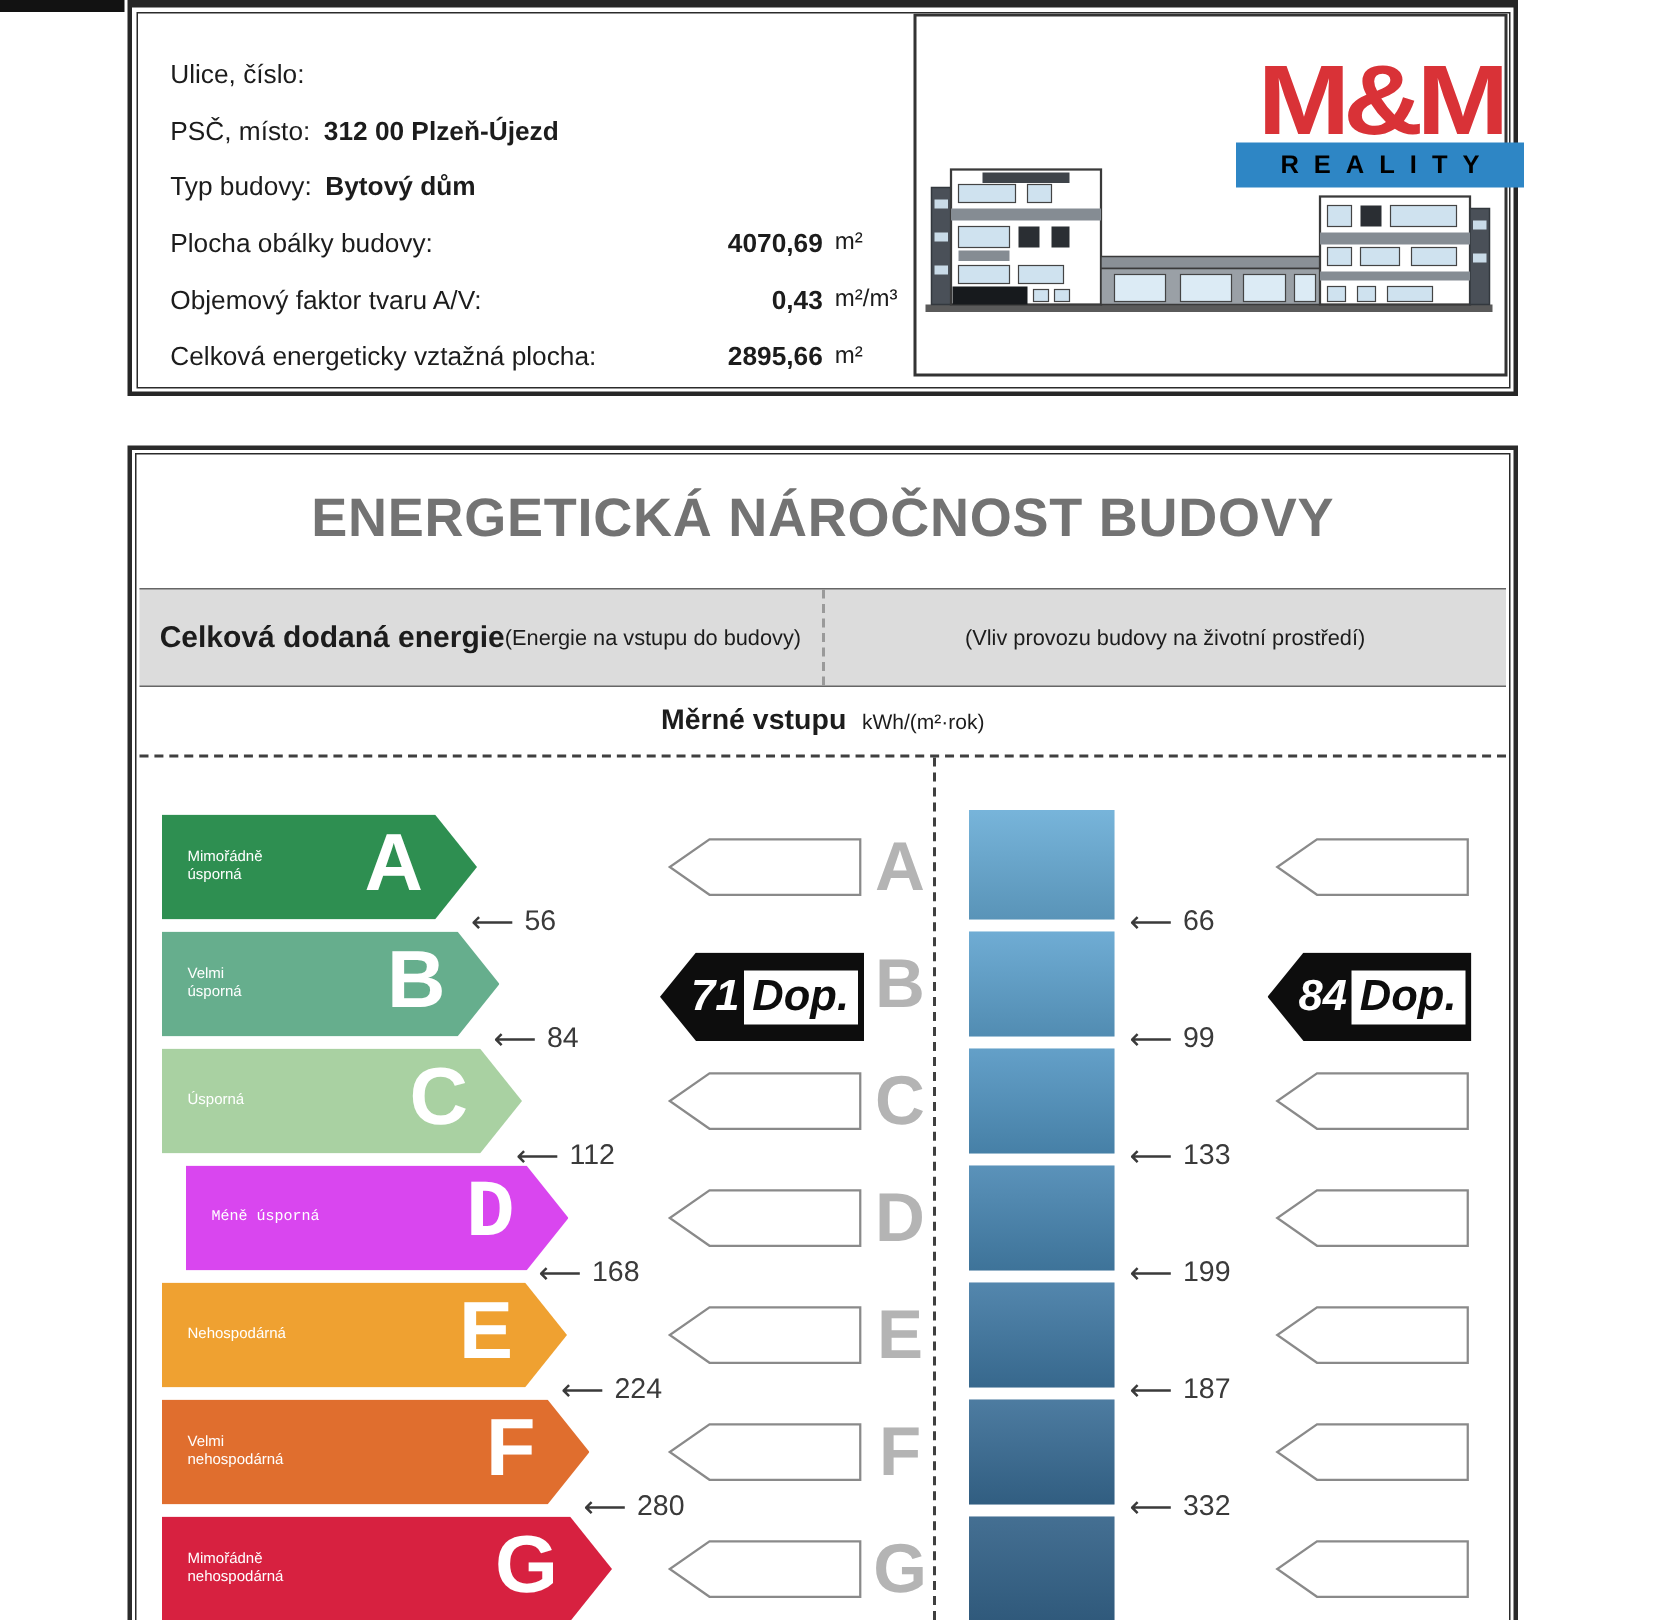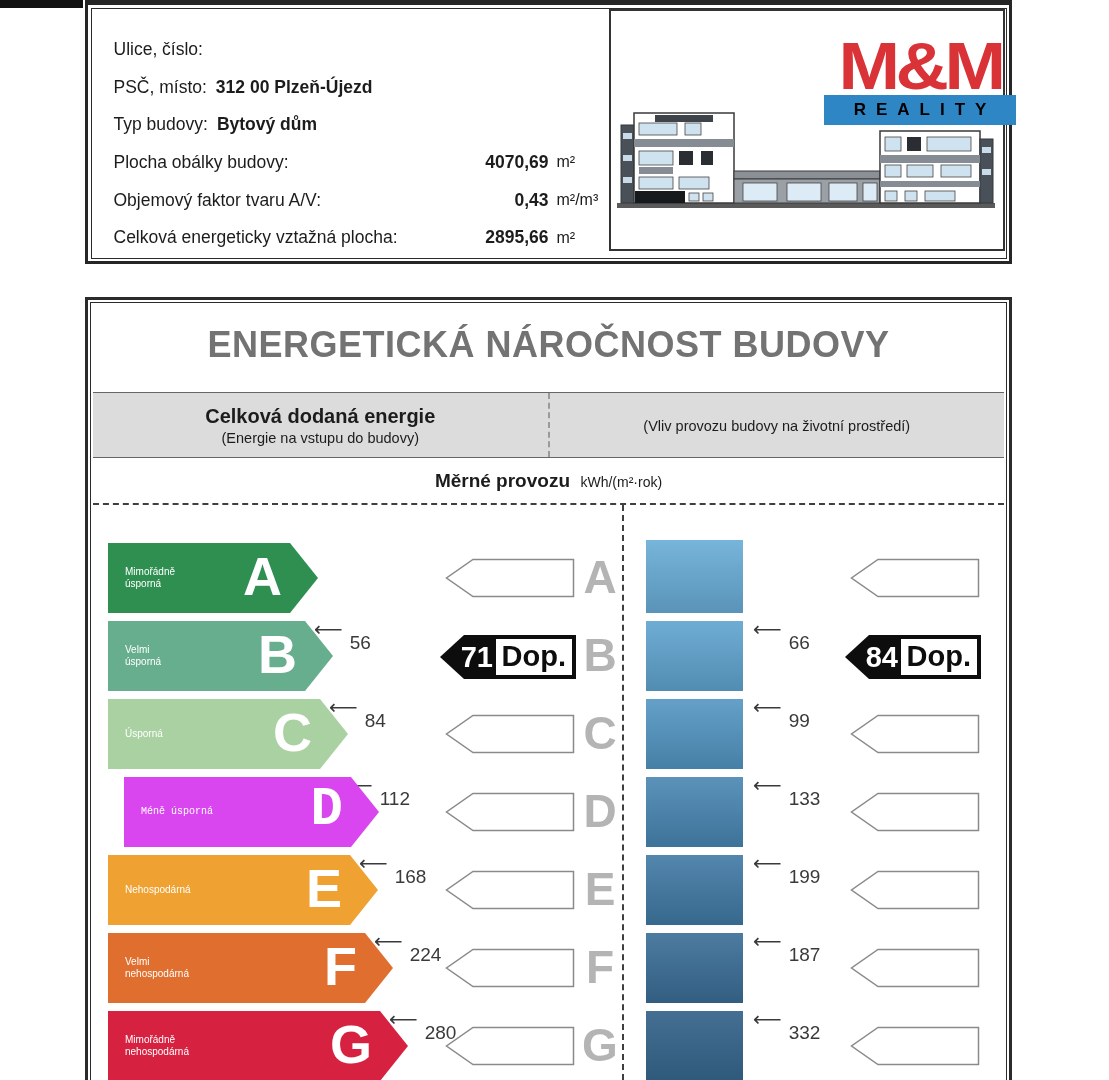--- a/index.html
+++ b/index.html
@@ -31,46 +31,46 @@
             letter-spacing:10px;padding:5px 0 5px 10px;white-space:nowrap;overflow:hidden;}
 
   
   .main-box{position:absolute;left:85px;top:297px;width:921px;height:800px;
             border:3.5px solid #2b2b2b;background:#fff;}
   .main-inner-line{position:absolute;inset:2px;border:1.5px solid #2b2b2b;pointer-events:none;}
   .cert-title{position:absolute;top:24px;left:0;width:100%;text-align:center;
               font-size:36px;font-weight:bold;letter-spacing:.5px;color:#737373;}
   .band{position:absolute;top:92px;left:5px;right:5px;height:64px;background:#dcdcdc;
         border-top:1.5px solid #666;border-bottom:1.5px solid #666;display:flex;}
-  .band-col{flex:1;display:flex;flex-direction:column;align-items:center;justify-content:center;}
+  .band-col{flex:1;display:flex;flex-direction:row;align-items:center;justify-content:center;}
   .band-col.right{border-left:2px dashed #9a9a9a;}
   .band-title{font-size:20px;font-weight:bold;}
   .band-sub{font-size:14.5px;margin-top:2px;}
   .units-row{position:absolute;top:170px;left:0;width:100%;text-align:center;}
   .units-label{font-size:19px;font-weight:bold;}
   .units-unit{font-size:14px;margin-left:6px;}
   .hdash{position:absolute;top:203px;left:5px;right:5px;border-top:2.5px dashed #3f3f3f;}
   .vdash{position:absolute;left:534px;top:205px;bottom:0;border-left:2.5px dashed #3f3f3f;}
 
   
   .c-arrow{position:absolute;height:70px;
            clip-path:polygon(0 0,calc(100% - 28px) 0,100% 50%,calc(100% - 28px) 100%,0 100%);}
   .c-arrow-label{position:absolute;left:17px;top:50%;transform:translateY(-50%);
                  color:#fff;font-size:10px;line-height:1.2;white-space:pre-line;}
   .c-arrow-letter{position:absolute;right:36px;top:50%;transform:translateY(-54%);
                   color:#fff;font-size:54px;font-weight:bold;}
   .gray-letter{position:absolute;width:46px;text-align:center;font-size:46px;
                font-weight:bold;color:#b4b4b4;}
   .thr{position:absolute;display:flex;align-items:center;color:#3a3a3a;font-size:19px;}
   .thr .tl-arrow{font-size:20px;line-height:1;margin-right:7px;}
-  .thr .tl-num{font-weight:normal;margin-top:28px;}
+  .thr .tl-num{font-weight:normal;}
   .blue-seg{position:absolute;left:558px;width:97px;}
-  .indicator{position:absolute;width:136px;height:44px;background:#0d0d0d;color:#fff;
+  .indicator{position:absolute;width:136px;height:59px;background:#0d0d0d;color:#fff;
              clip-path:polygon(0 50%,24px 0,100% 0,100% 100%,24px 100%);
-             display:flex;align-items:center;}
+             display:flex;align-items:center;font-style:italic;}
   .indicator .num{flex:1;text-align:center;font-size:29px;font-weight:bold;padding-left:18px;}
   .indicator .dop{background:#fff;color:#0d0d0d;font-size:29px;font-weight:bold;
                   padding:0 6px 2px 6px;margin:4px 4px 4px 0;line-height:34px;}
   .empty-arrow{position:absolute;}
 </style>
 </head>
 <body>
 
 <div class="top-artifact"></div>
 
@@ -166,21 +166,21 @@
     <div class="band-col">
       <div class="band-title">Celková dodaná energie</div>
       <div class="band-sub">(Energie na vstupu do budovy)</div>
     </div>
     <div class="band-col right">
       <div class="band-sub">(Vliv provozu budovy na životní prostředí)</div>
     </div>
   </div>
 
   <div class="units-row">
-    <span class="units-label">Měrné provozu</span>
+    <span class="units-label">Měrné vstupu</span>
     <span class="units-unit">kWh/(m²·rok)</span>
   </div>
 
   <div class="hdash"></div>
   <div class="vdash"></div>
 
   <div>
       <div class="c-arrow" style="left: 20px; top: 243px; width: 210px; background: rgb(46, 143, 81);">
         <div class="c-arrow-label">Mimořádně
 úsporná</div>

